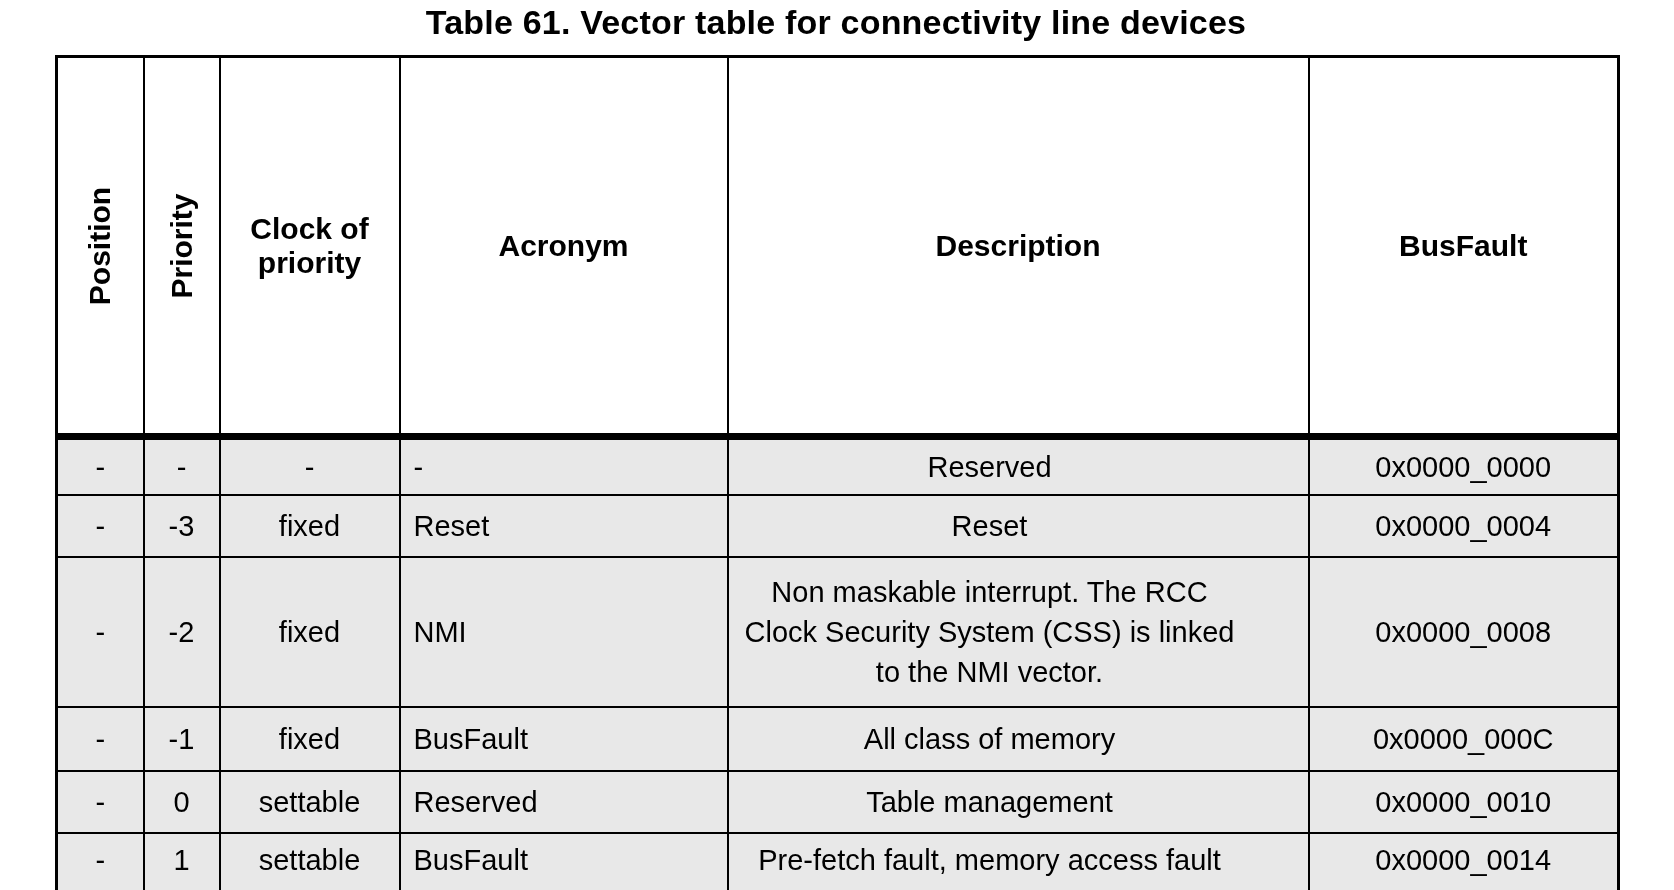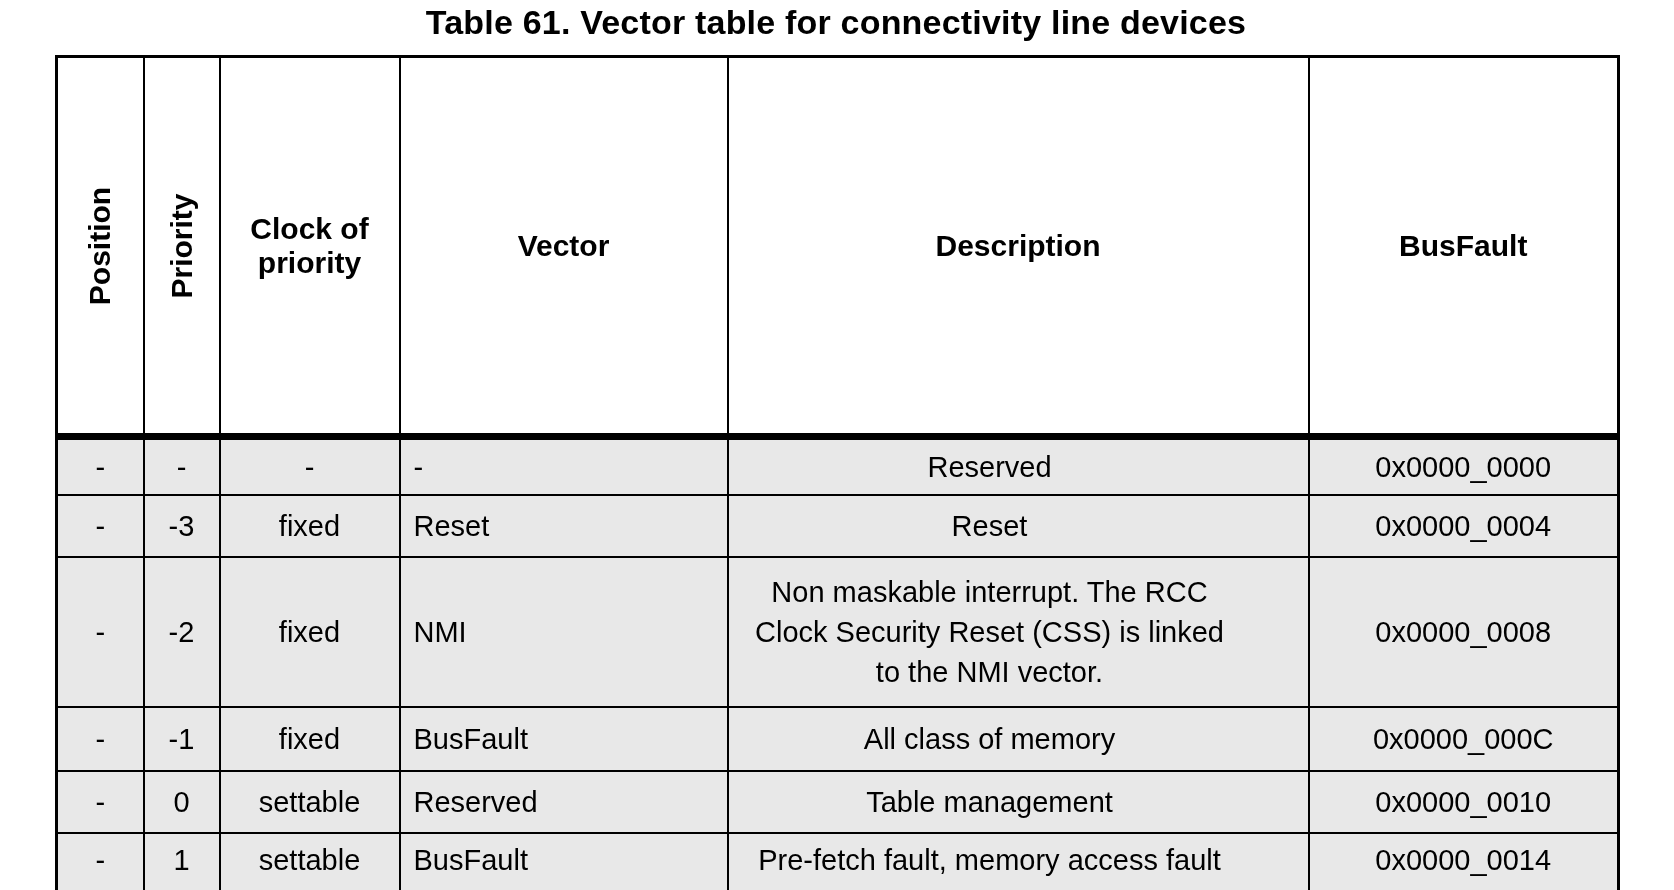--- a/index.html
+++ b/index.html
@@ -109,21 +109,21 @@
         <div class="rotwrap">
           <span class="rot">Position</span>
         </div>
       </th>
       <th class="rot-cell">
         <div class="rotwrap">
           <span class="rot">Priority</span>
         </div>
       </th>
       <th>Clock of priority</th>
-      <th>Vector</th>
+      <th>Acronym</th>
       <th>Description</th>
       <th>BusFault</th>
     </tr>
   </thead>
   <tbody>
     <tr class="r1">
       <td>-</td>
       <td>-</td>
       <td>-</td>
       <td class="left">-</td>
@@ -136,21 +136,21 @@
       <td>fixed</td>
       <td class="left">Reset</td>
       <td class="desc">Reset</td>
       <td>0x0000_0004</td>
     </tr>
     <tr class="r3">
       <td>-</td>
       <td>-2</td>
       <td>fixed</td>
       <td class="left">NMI</td>
-      <td class="desc">Non maskable interrupt. The RCC Clock Security Reset (CSS) is linked to the NMI vector.</td>
+      <td class="desc">Non maskable interrupt. The RCC Clock Security System (CSS) is linked to the NMI vector.</td>
       <td>0x0000_0008</td>
     </tr>
     <tr class="r4">
       <td>-</td>
       <td>-1</td>
       <td>fixed</td>
       <td class="left">BusFault</td>
       <td class="desc">All class of memory</td>
       <td>0x0000_000C</td>
     </tr>

